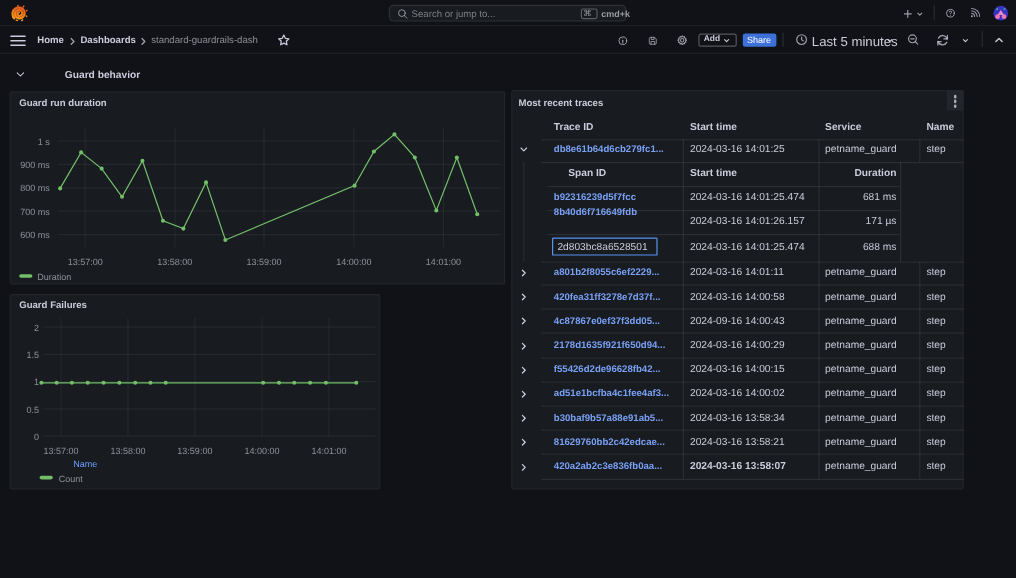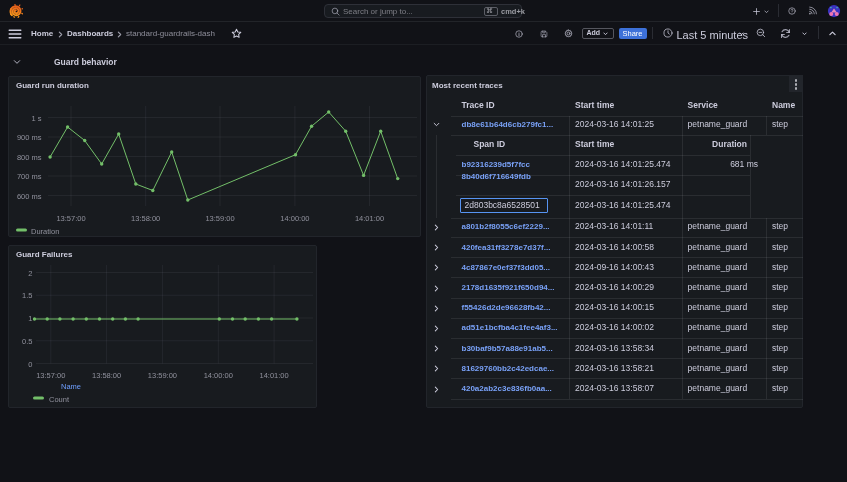--- a/index.html
+++ b/index.html
@@ -270,26 +270,28 @@
     <div class="abs blue" style="left:35.5px;top:41.5px;">db8e61b64d6cb279fc1...</div>
     <div class="abs cell" style="left:149px;top:41.5px;">2024-03-16 14:01:25</div>
     <div class="abs cell" style="left:261.6px;top:41.5px;">petname_guard</div>
     <div class="abs cell" style="left:346px;top:41.5px;">step</div>
 
     <div class="abs hdr" style="left:35.5px;top:62.3px;margin-left:12px;">Span ID</div>
     <div class="abs hdr" style="left:149px;top:62.3px;">Start time</div>
     <div class="abs hdr" style="left:0;top:62.3px;width:321px;text-align:right;">Duration</div>
     <div class="abs blue" style="left:35.5px;top:81.9px;">b92316239d5f7fcc</div>
     <div class="abs cell" style="left:149px;top:81.9px;">2024-03-16 14:01:25.474</div>
-    <div class="abs cell" style="left:11px;top:81.9px;width:321px;text-align:right;">681 ms</div>
+    <div class="abs cell" style="left:0;top:81.9px;width:321px;text-align:right;">681 ms</div>
     <div class="abs blue" style="left:35.5px;top:94px;">8b40d6f716649fdb</div>
     <div class="abs cell" style="left:149px;top:102.1px;">2024-03-16 14:01:26.157</div>
+    <div class="abs cell" style="left:0;top:102.1px;width:321px;text-align:right;">171 µs</div>
     <div class="abs" style="left:34.4px;top:122.6px;width:88px;height:15.6px;border:1px solid #5794f2;border-radius:1px;"></div>
     <div class="abs cell" style="left:38.5px;top:122.9px;">2d803bc8a6528501</div>
     <div class="abs cell" style="left:149px;top:122.9px;">2024-03-16 14:01:25.474</div>
+    <div class="abs cell" style="left:0;top:122.9px;width:321px;text-align:right;">688 ms</div>
 
     <svg class="abs icon chev" style="top:148.9px;" width="6" height="8" viewBox="0 0 8 12">
         <path d="M2 2 L6 6 L2 10"></path>
       </svg>
     <div class="abs blue" style="left:35.5px;top:144.4px;">a801b2f8055c6ef2229...</div>
     <div class="abs cell" style="left:149px;top:144.4px;">2024-03-16 14:01:11</div>
     <div class="abs cell" style="left:261.6px;top:144.4px;">petname_guard</div>
     <div class="abs cell" style="left:346px;top:144.4px;">step</div>
     <svg class="abs icon chev" style="top:169.1px;" width="6" height="8" viewBox="0 0 8 12">
         <path d="M2 2 L6 6 L2 10"></path>
@@ -337,17 +339,17 @@
         <path d="M2 2 L6 6 L2 10"></path>
       </svg>
     <div class="abs blue" style="left:35.5px;top:285.8px;">81629760bb2c42edcae...</div>
     <div class="abs cell" style="left:149px;top:285.8px;">2024-03-16 13:58:21</div>
     <div class="abs cell" style="left:261.6px;top:285.8px;">petname_guard</div>
     <div class="abs cell" style="left:346px;top:285.8px;">step</div>
     <svg class="abs icon chev" style="top:310.5px;" width="6" height="8" viewBox="0 0 8 12">
         <path d="M2 2 L6 6 L2 10"></path>
       </svg>
     <div class="abs blue" style="left:35.5px;top:306px;">420a2ab2c3e836fb0aa...</div>
-    <div class="abs cell" style="left:149px;top:306px;">2024-03-16 13:58:07</div>
+    <div class="abs cell" style="left:149px;top:306px;font-weight:bold;">2024-03-16 13:58:07</div>
     <div class="abs cell" style="left:261.6px;top:306px;">petname_guard</div>
     <div class="abs cell" style="left:346px;top:306px;">step</div>
   </div>
 </div>
 
 </body></html>

